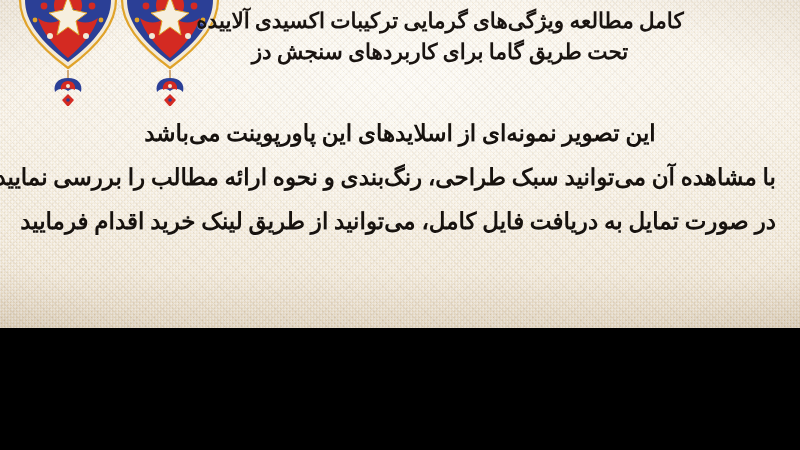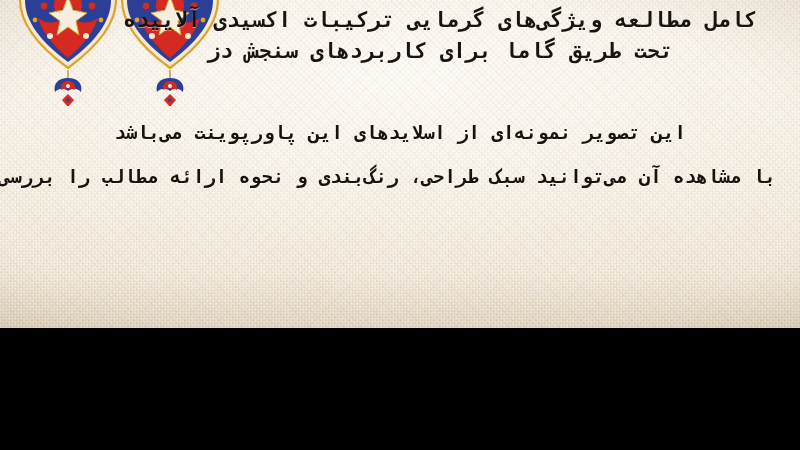--- a/index.html
+++ b/index.html
@@ -5,21 +5,21 @@
   html, body {
     margin: 0;
     padding: 0;
     background: #000;
   }
   #slide {
     position: relative;
     width: 800px;
     height: 328px;
     overflow: hidden;
-    font-family: Liberation Mono, monospace;
+    font-family: Liberation Serif, serif;
     background: #14b8a6;
   }
 
   
   .board {
     position: absolute;
     left: 0; top: 0;
     width: 800px;
     height: 385px;
     background:
@@ -95,21 +95,21 @@
   .body-block {
     position: absolute;
     right: 24px;
     top: 112px;
     width: 752px;
     text-align: center;
     direction: rtl;
   }
   .body-line {
     color: #17120e;
-    font-size: 19px;
+    font-size: 23px;
     font-weight: 700;
     line-height: 44px;
     text-shadow: 0 1px 0 rgba(255,255,255,0.40);
     white-space: nowrap;
   }
 
   
   .fringe-zone {
     position: absolute;
     left: 0; top: 352px;
@@ -193,20 +193,21 @@
   </div>
 
   <div class="title-block">
     <div class="title-line">کامل مطالعه ویژگی‌های گرمایی ترکیبات اکسیدی آلاییده</div>
     <div class="title-line">تحت طریق گاما برای کاربردهای سنجش دز</div>
   </div>
 
   <div class="body-block">
     <div class="body-line">این تصویر نمونه‌ای از اسلایدهای این پاورپوینت می‌باشد</div>
     <div class="body-line">با مشاهده آن می‌توانید سبک طراحی، رنگ‌بندی و نحوه ارائه مطالب را بررسی نمایید</div>
+    <div class="body-line">در صورت تمایل به دریافت فایل کامل، می‌توانید از طریق لینک خرید اقدام فرمایید</div>
   </div>
 
   <div class="fringe-zone">
     <div class="fringe-black"></div>
     <svg class="fringe-svg" width="800" height="98" viewBox="0 0 800 98">
       <defs>
         <linearGradient id="cordg" x1="0" y1="0" x2="1" y2="0">
           <stop offset="0%" stop-color="#b8864f"></stop>
           <stop offset="35%" stop-color="#f0d3ab"></stop>
           <stop offset="65%" stop-color="#d9a977"></stop>

